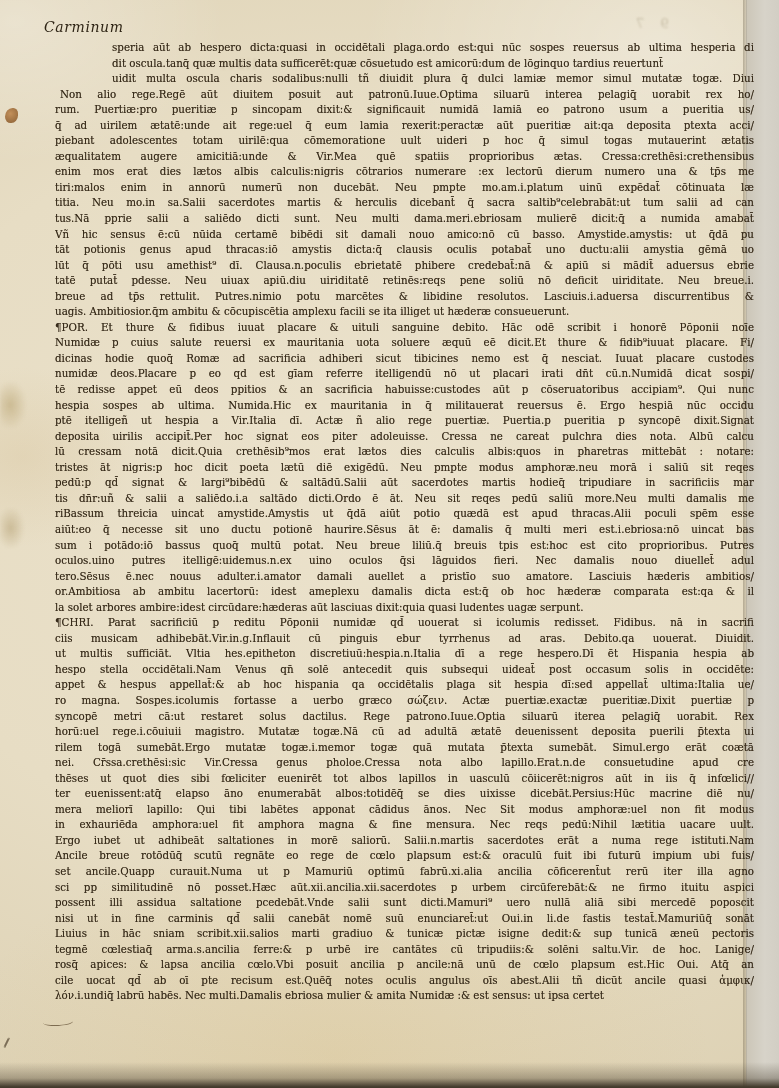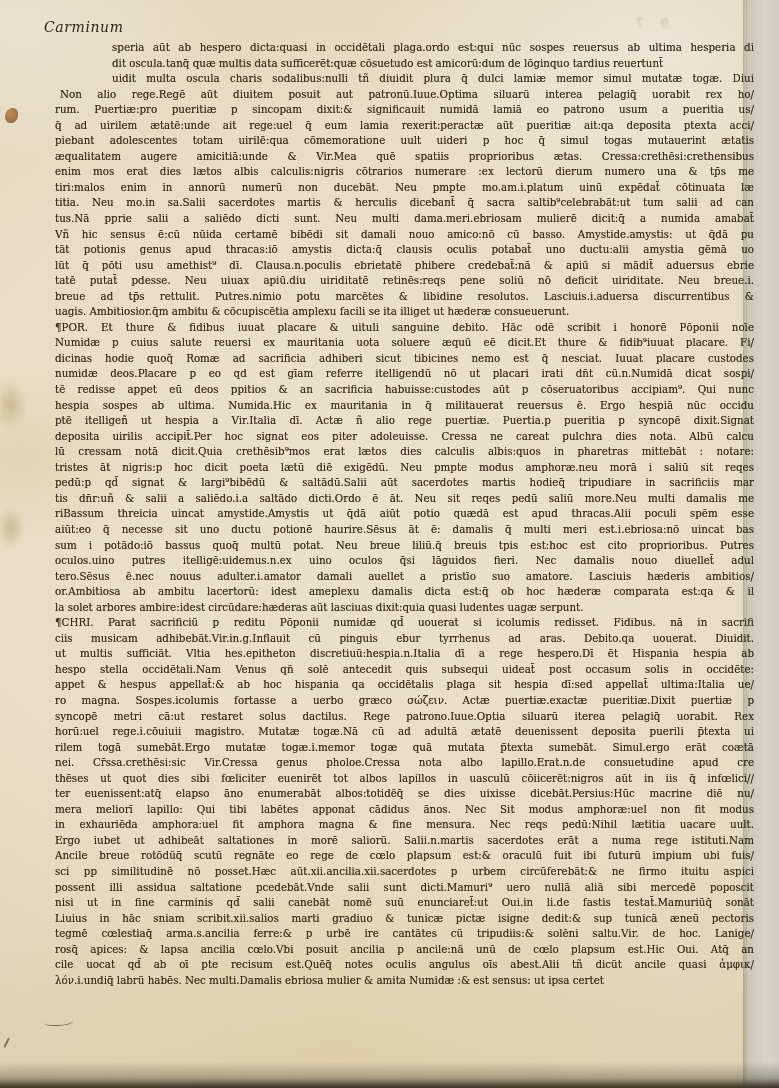--- a/index.html
+++ b/index.html
@@ -155,20 +155,21 @@
       <div class="line">syncopē metri cā:ut restaret solus dactilus.  Rege patrono.Iuue.Optia siluarū iterea pelagiq̄ uorabit. Rex</div>
       <div class="line">horū:uel rege.i.cōuiuii magistro.  Mutatæ togæ.Nā cū ad adultā ætatē deuenissent deposita puerili p̄texta ui</div>
       <div class="line">rilem togā sumebāt.Ergo mutatæ togæ.i.memor togæ quā mutata p̄texta sumebāt.  Simul.ergo erāt coætā</div>
       <div class="line">nei.  Cr̄ssa.crethēsi:sic Vir.Cressa genus pholoe.Cressa nota albo lapillo.Erat.n.de consuetudine apud cre</div>
       <div class="line">thēses ut quot dies sibi fœliciter euenirēt tot albos lapillos in uasculū cōiicerēt:nigros aūt in iis q̄ infœlici//</div>
       <div class="line">ter euenissent:atq̄ elapso āno enumerabāt albos:totidēq̄ se dies uixisse dicebāt.Persius:Hūc macrine diē nu/</div>
       <div class="line">mera meliorī lapillo: Qui tibi labētes apponat cādidus ānos.  Nec Sit modus amphoræ:uel non fit modus</div>
       <div class="line">in exhauriēda amphora:uel fit amphora magna &amp; fine mensura.  Nec reqs pedū:Nihil lætitia uacare uult.</div>
       <div class="line">Ergo iubet ut adhibeāt saltationes in morē saliorū.  Salii.n.martis sacerdotes erāt a numa rege istituti.Nam</div>
       <div class="line">Ancile breue rotōdūq̄ scutū regnāte eo rege de cœlo plapsum est:&amp; oraculū fuit ibi futurū impium ubi fuis/</div>
+      <div class="line">set ancile.Quapp curauit.Numa ut p Mamuriū optimū fabrū.xi.alia ancilia cōficerent̄ut rerū iter illa agno</div>
       <div class="line">sci pp similitudinē nō posset.Hæc aūt.xii.ancilia.xii.sacerdotes p urbem circūferebāt:&amp; ne firmo ituitu aspici</div>
       <div class="line">possent illi assidua saltatione pcedebāt.Vnde salii sunt dicti.Mamuri⁹ uero nullā aliā sibi mercedē poposcit</div>
       <div class="line">nisi ut in fine carminis qd̄ salii canebāt nomē suū enunciaret̄:ut Oui.in li.de fastis testat̄.Mamuriūq̄ sonāt</div>
       <div class="line">Liuius in hāc sniam scribit.xii.salios marti gradiuo &amp; tunicæ pictæ isigne dedit:&amp; sup tunicā æneū pectoris</div>
       <div class="line">tegmē cœlestiaq̄ arma.s.ancilia ferre:&amp; p urbē ire cantātes cū tripudiis:&amp; solēni saltu.Vir. de hoc. Lanige/</div>
       <div class="line">rosq̄ apices: &amp; lapsa ancilia cœlo.Vbi posuit ancilia p ancile:nā unū de cœlo plapsum est.Hic Oui. Atq̄ an</div>
       <div class="line">cile uocat qd̄ ab oī pte recisum est.Quēq̄ notes oculis angulus oīs abest.Alii tñ dicūt ancile quasi ἀμφικ/</div>
       <div class="line plast">λόν.i.undiq̄ labrū habēs.  Nec multi.Damalis ebriosa mulier &amp; amita Numidæ :&amp; est sensus: ut ipsa certet</div>
     </div>
   </main>

